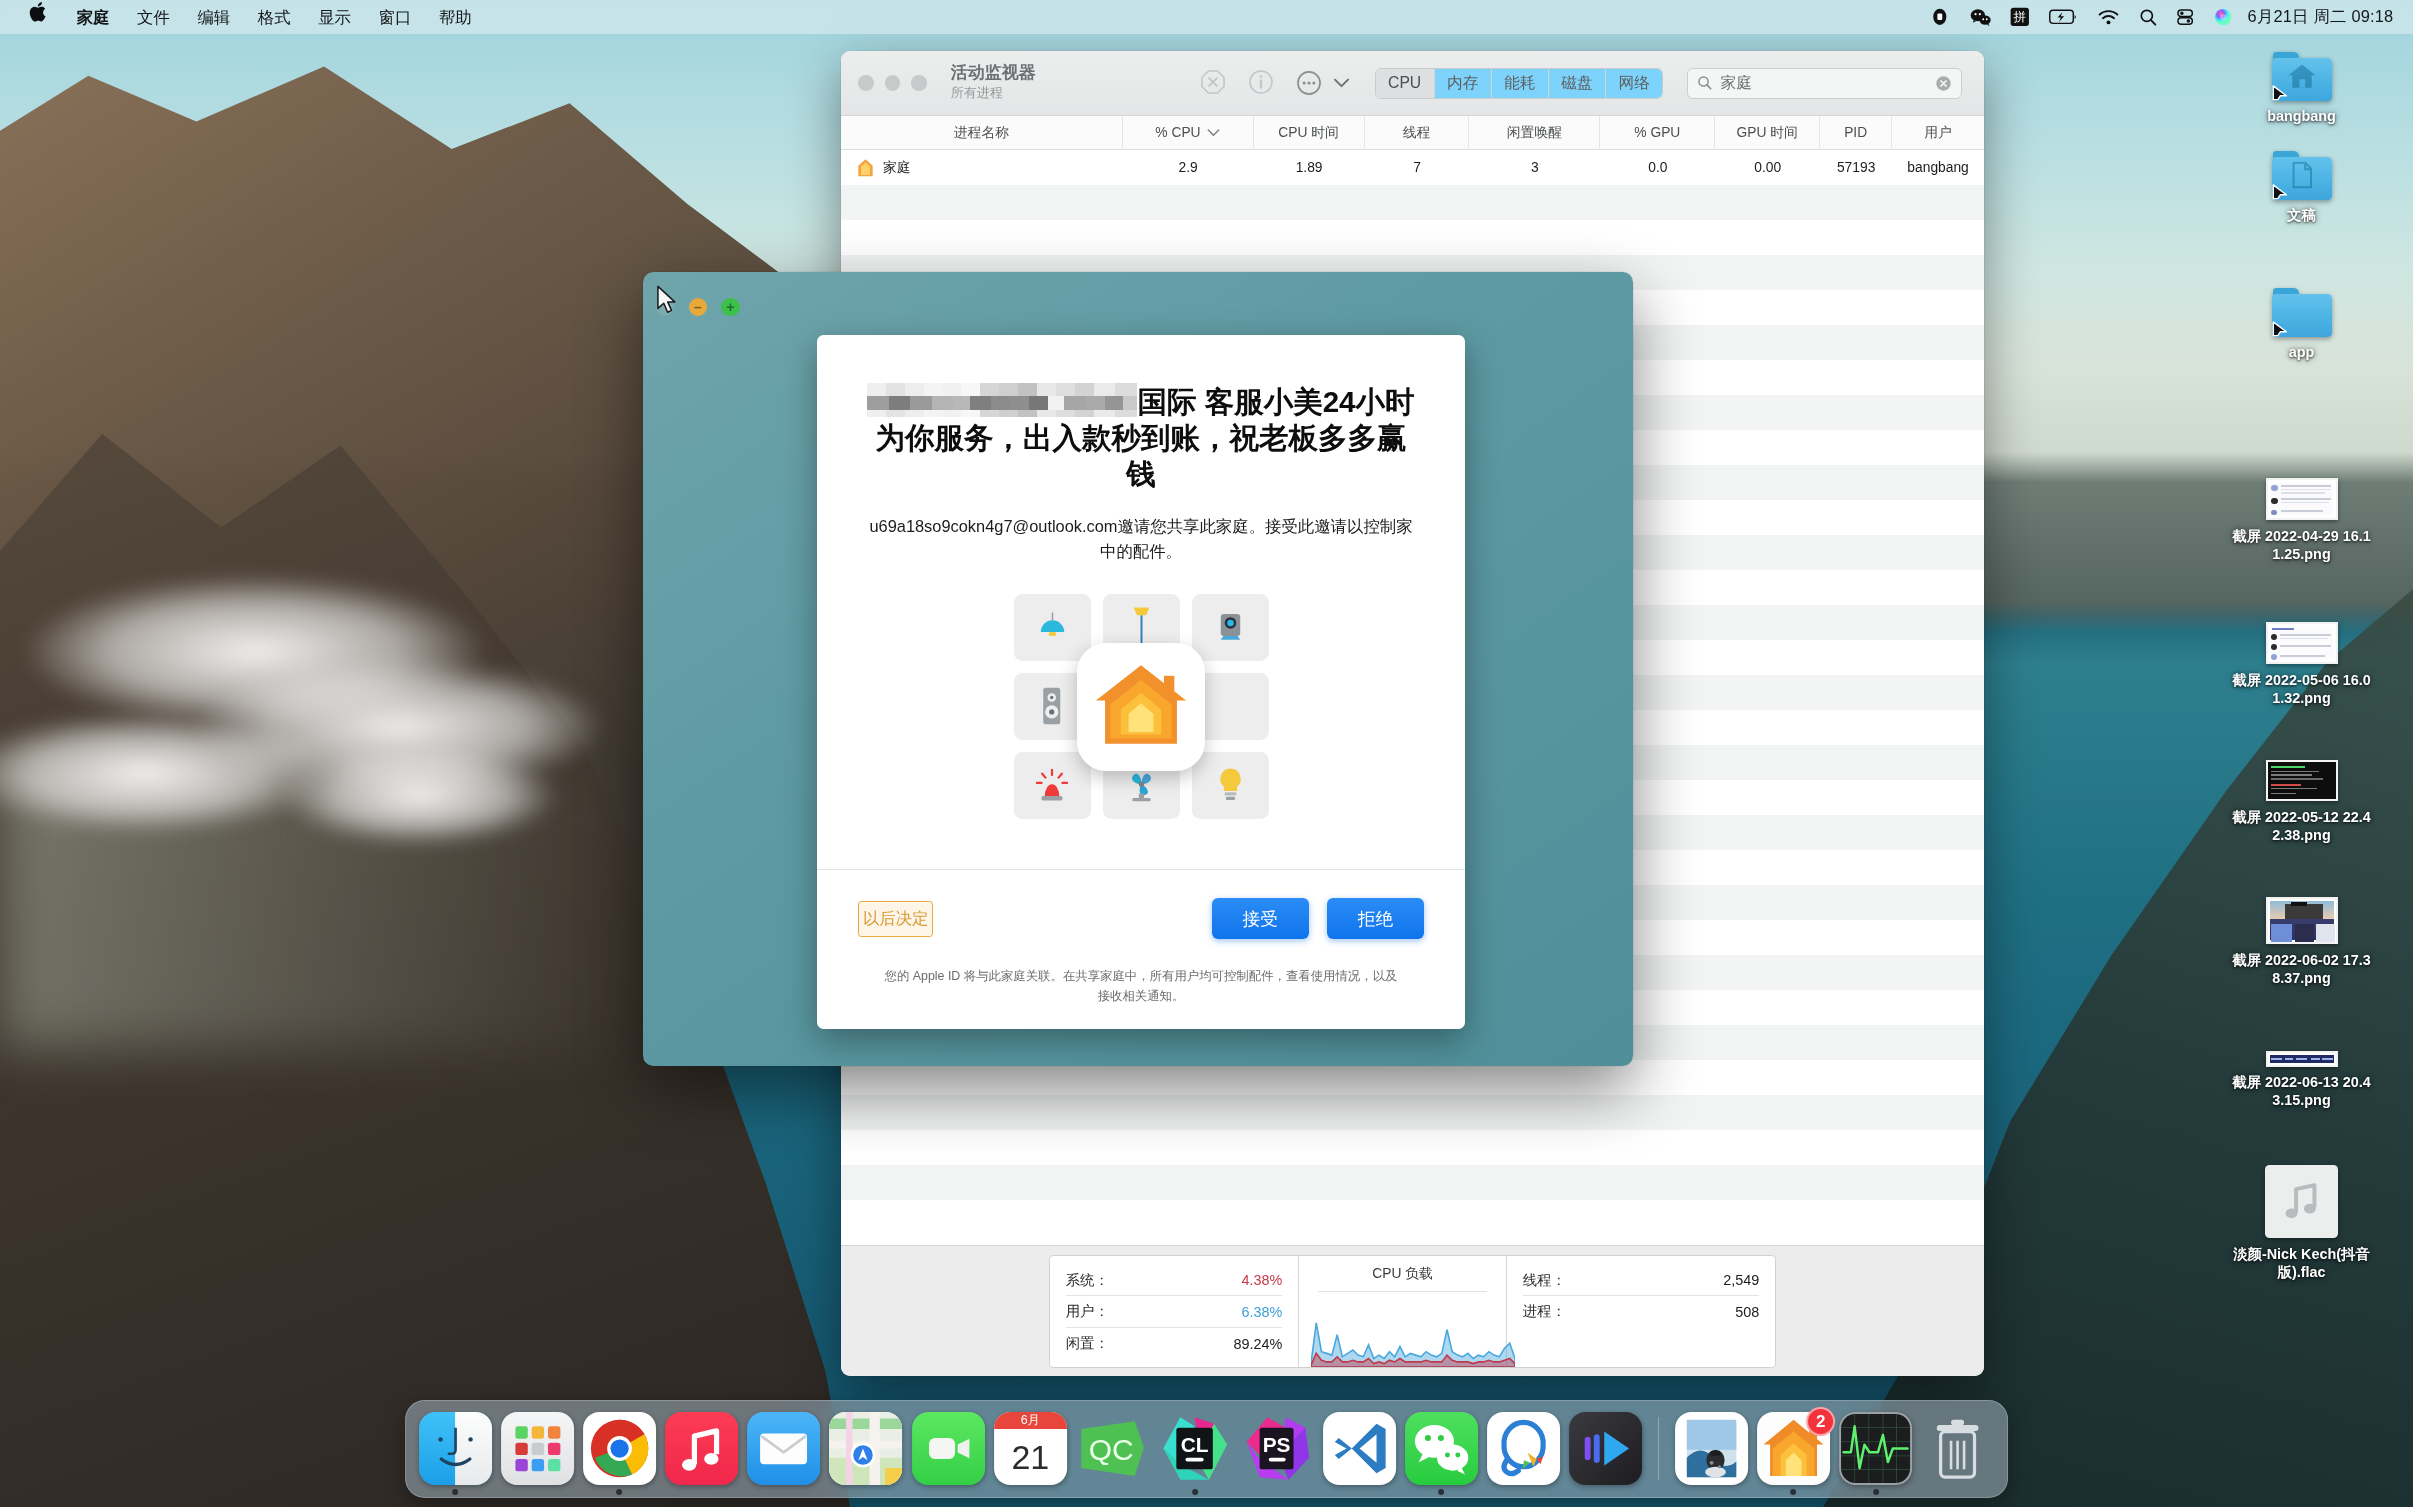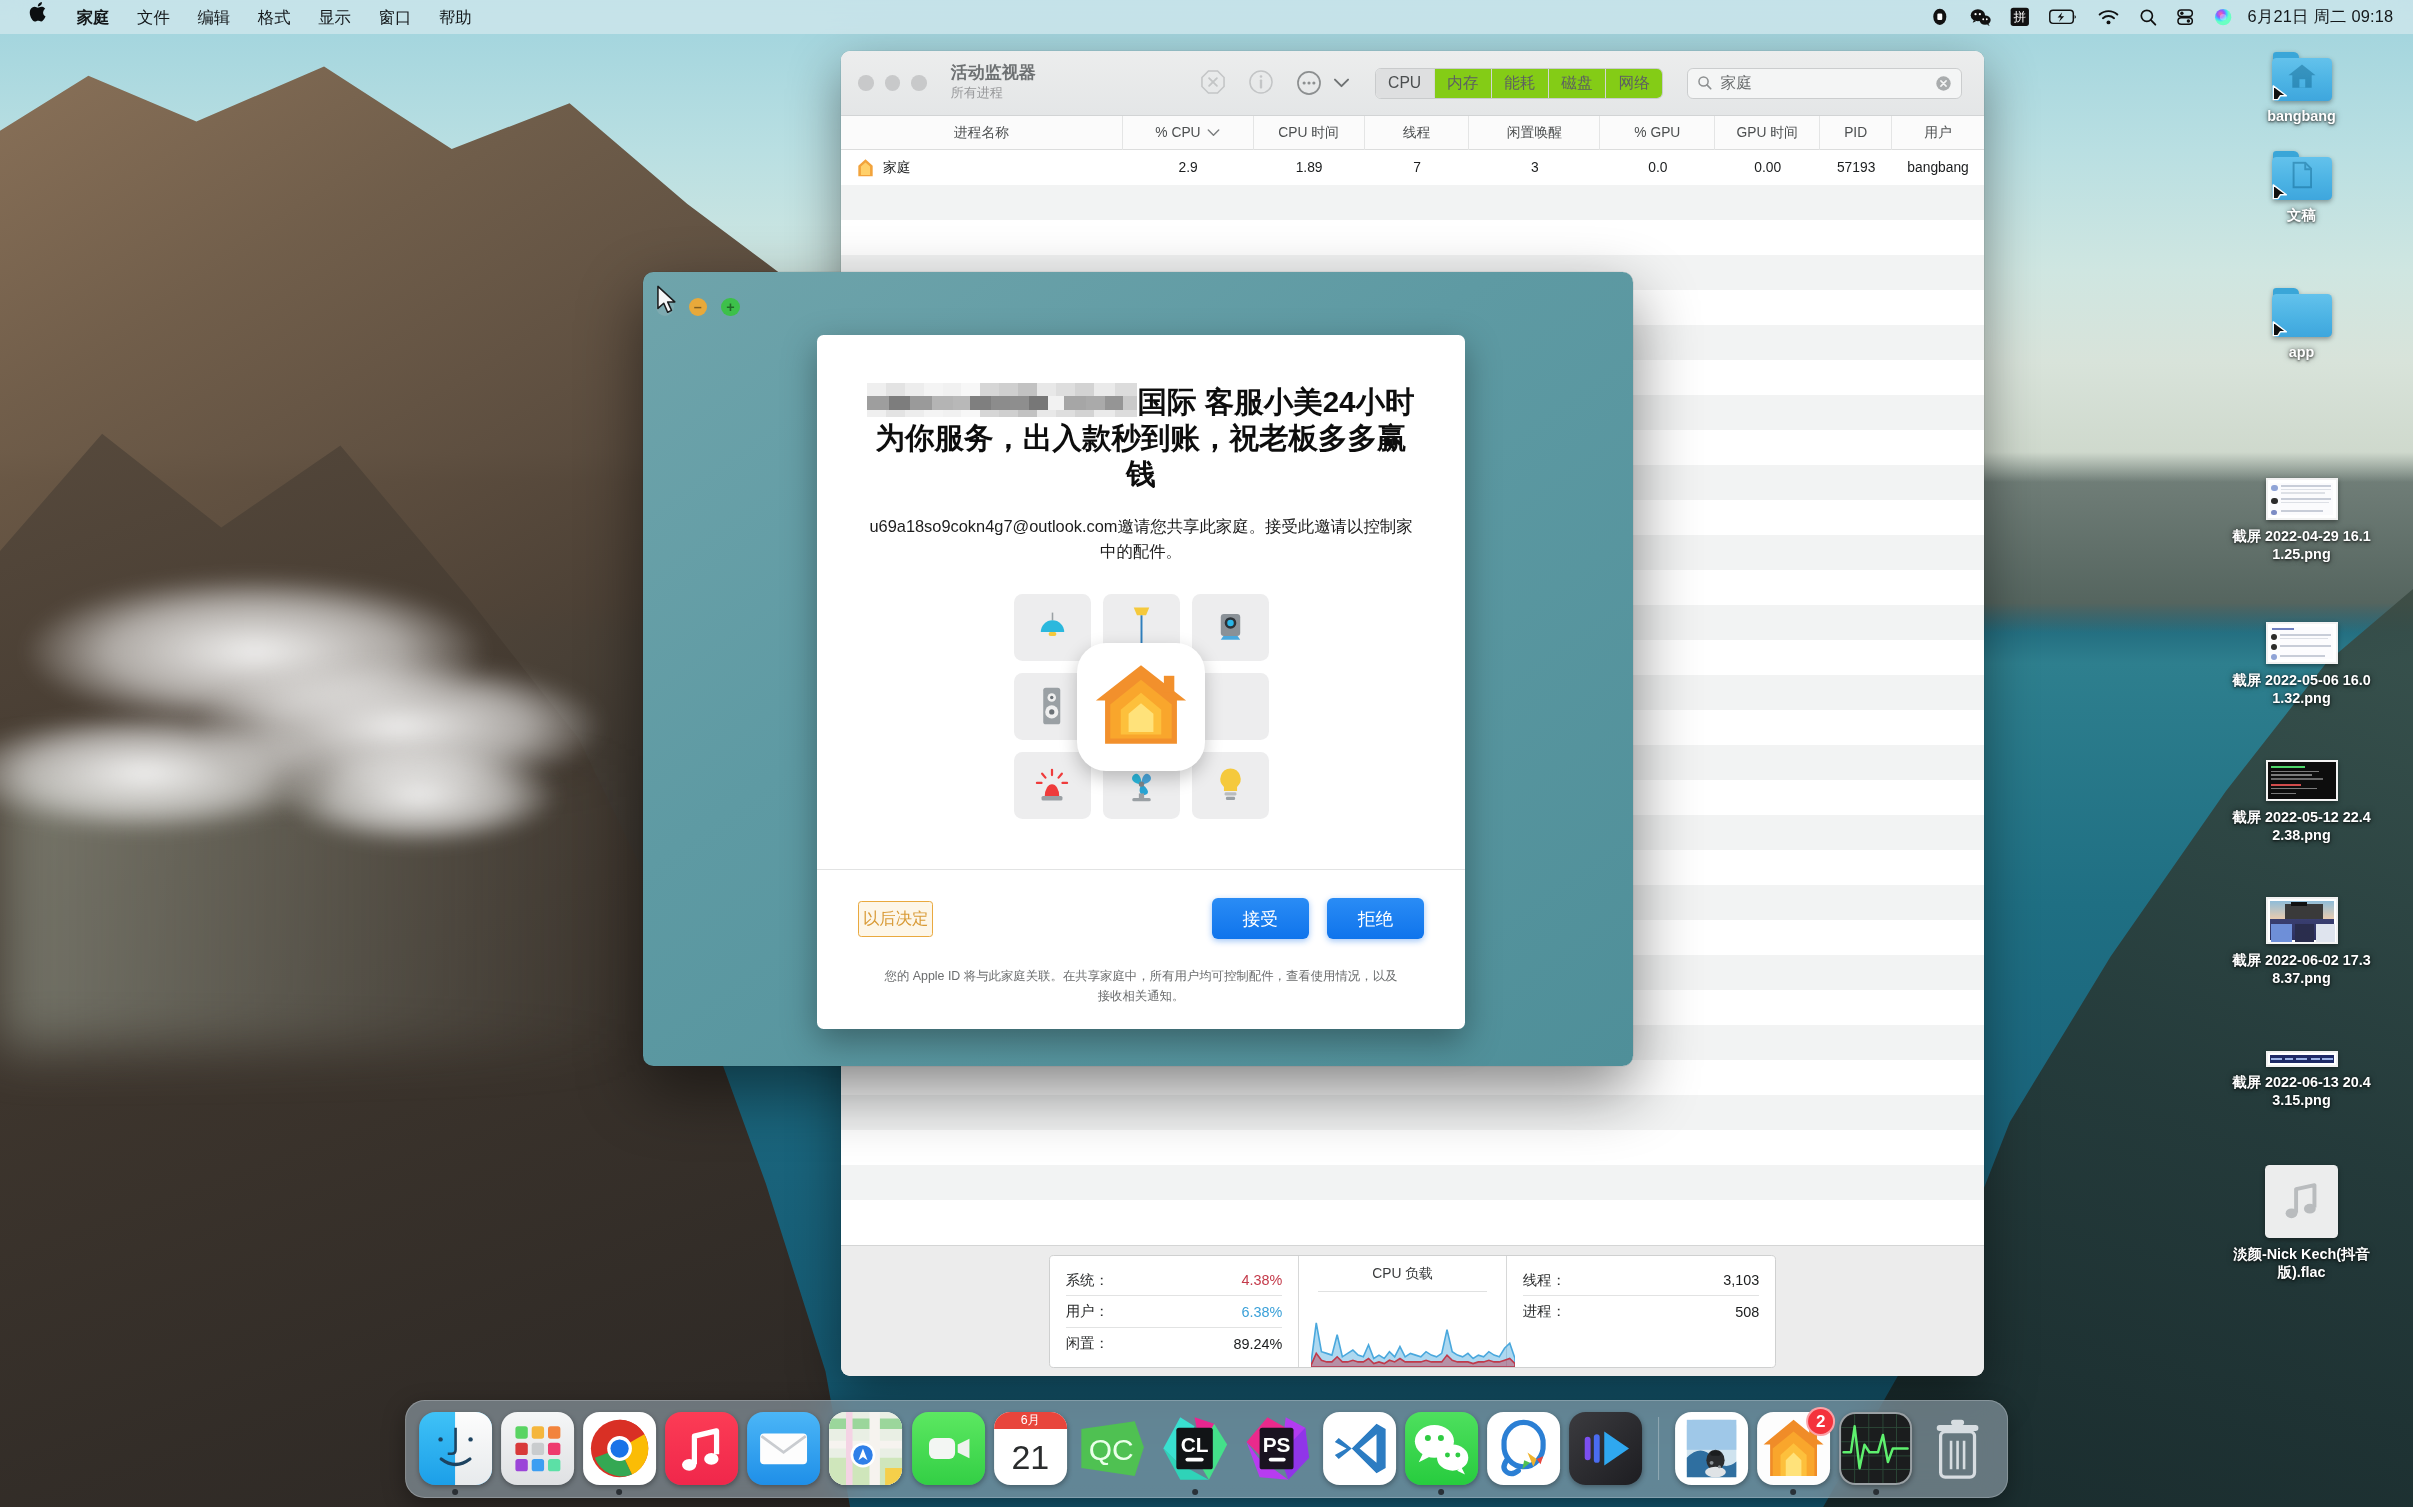--- a/index.html
+++ b/index.html
@@ -118,21 +118,21 @@
   #am-title { font-size:17px; font-weight:700; color:#6d7072; line-height:1.1; }
   #am-subtitle { font-size:13px; color:#98999b; margin-top:2px; }
   #am-toolbar-icons { margin-left:auto; display:flex; align-items:center; gap:22px; }
   .tb-icon { width:26px; height:26px; }
   .seg {
     display:flex; border:0.7px solid #c9cbcc; border-radius:5.9px; overflow:hidden;
     background:#f3f4f4; margin-left:25px; height:31px;
   }
   .seg-btn {
     padding:0 12.4px; font-size:15.7px; color:#5d6061; display:flex; align-items:center;
-    border-right:0.7px solid #d3d5d6; background:#84cc16;
+    border-right:0.7px solid #d3d5d6; background:#7dd3fc;
   }
   .seg-btn:last-child { border-right:none; }
   .seg-btn.active { background:#dedfe0; color:#4b4e4f; }
   #am-search {
     margin-left:23.6px; margin-right:5.2px; width:275px; height:31px;
     background:#f4f5f5; border:0.7px solid #cbcdce; border-radius:5.9px;
     display:flex; align-items:center; padding:0 9.2px; gap:7.9px;
   }
   #am-search-text { font-size:15.7px; color:#6a6d6e; flex:1; }
 
@@ -658,21 +658,21 @@
         <div class="chart-rule"></div>
         <svg id="cpu-chart" viewBox="0 0 400 100" preserveAspectRatio="none">
             <path d="M0,100 L0.0,93.3 L10.3,13.3 L20.5,70.0 L30.8,73.3 L41.0,76.7 L51.3,36.7 L61.5,80.0 L71.8,73.3 L82.1,66.7 L92.3,76.7 L102.6,80.0 L112.8,56.7 L123.1,83.3 L133.3,76.7 L143.6,83.3 L153.8,70.0 L164.1,80.0 L174.4,60.0 L184.6,80.0 L194.9,73.3 L205.1,76.7 L215.4,80.0 L225.6,70.0 L235.9,76.7 L246.2,80.0 L256.4,73.3 L266.7,26.7 L276.9,70.0 L287.2,76.7 L297.4,80.0 L307.7,73.3 L317.9,83.3 L328.2,76.7 L338.5,80.0 L348.7,70.0 L359.0,76.7 L369.2,80.0 L379.5,63.3 L389.7,53.3 L400.0,83.3 L400,100 Z" fill="#4aa8dd" fill-opacity="0.45" stroke="#4aa8dd" stroke-width="1.6" vector-effect="non-scaling-stroke"></path>
             <path d="M0,100 L0.0,96.7 L10.3,73.3 L20.5,86.7 L30.8,90.0 L41.0,90.0 L51.3,80.0 L61.5,90.0 L71.8,90.0 L82.1,86.7 L92.3,90.0 L102.6,90.0 L112.8,83.3 L123.1,93.3 L133.3,90.0 L143.6,93.3 L153.8,86.7 L164.1,90.0 L174.4,83.3 L184.6,90.0 L194.9,90.0 L205.1,90.0 L215.4,90.0 L225.6,86.7 L235.9,90.0 L246.2,90.0 L256.4,90.0 L266.7,76.7 L276.9,86.7 L287.2,90.0 L297.4,90.0 L307.7,90.0 L317.9,93.3 L328.2,90.0 L338.5,90.0 L348.7,86.7 L359.0,90.0 L369.2,90.0 L379.5,86.7 L389.7,83.3 L400.0,93.3 L400,100 Z" fill="#c0394b" fill-opacity="0.45" stroke="#c0394b" stroke-width="1.6" vector-effect="non-scaling-stroke"></path>
           </svg>
       </div>
 
       <div class="stat-col c">
         <div class="stat-line">
           <span class="stat-label">线程：</span>
-          <span style="color:#1b1d1e;">3,103</span>
+          <span style="color:#1b1d1e;">2,549</span>
         </div>
         <div class="stat-line">
           <span class="stat-label">进程：</span>
           <span style="color:#1b1d1e;">508</span>
         </div>
       </div>
     </div>
   </div>
 </div>
 

